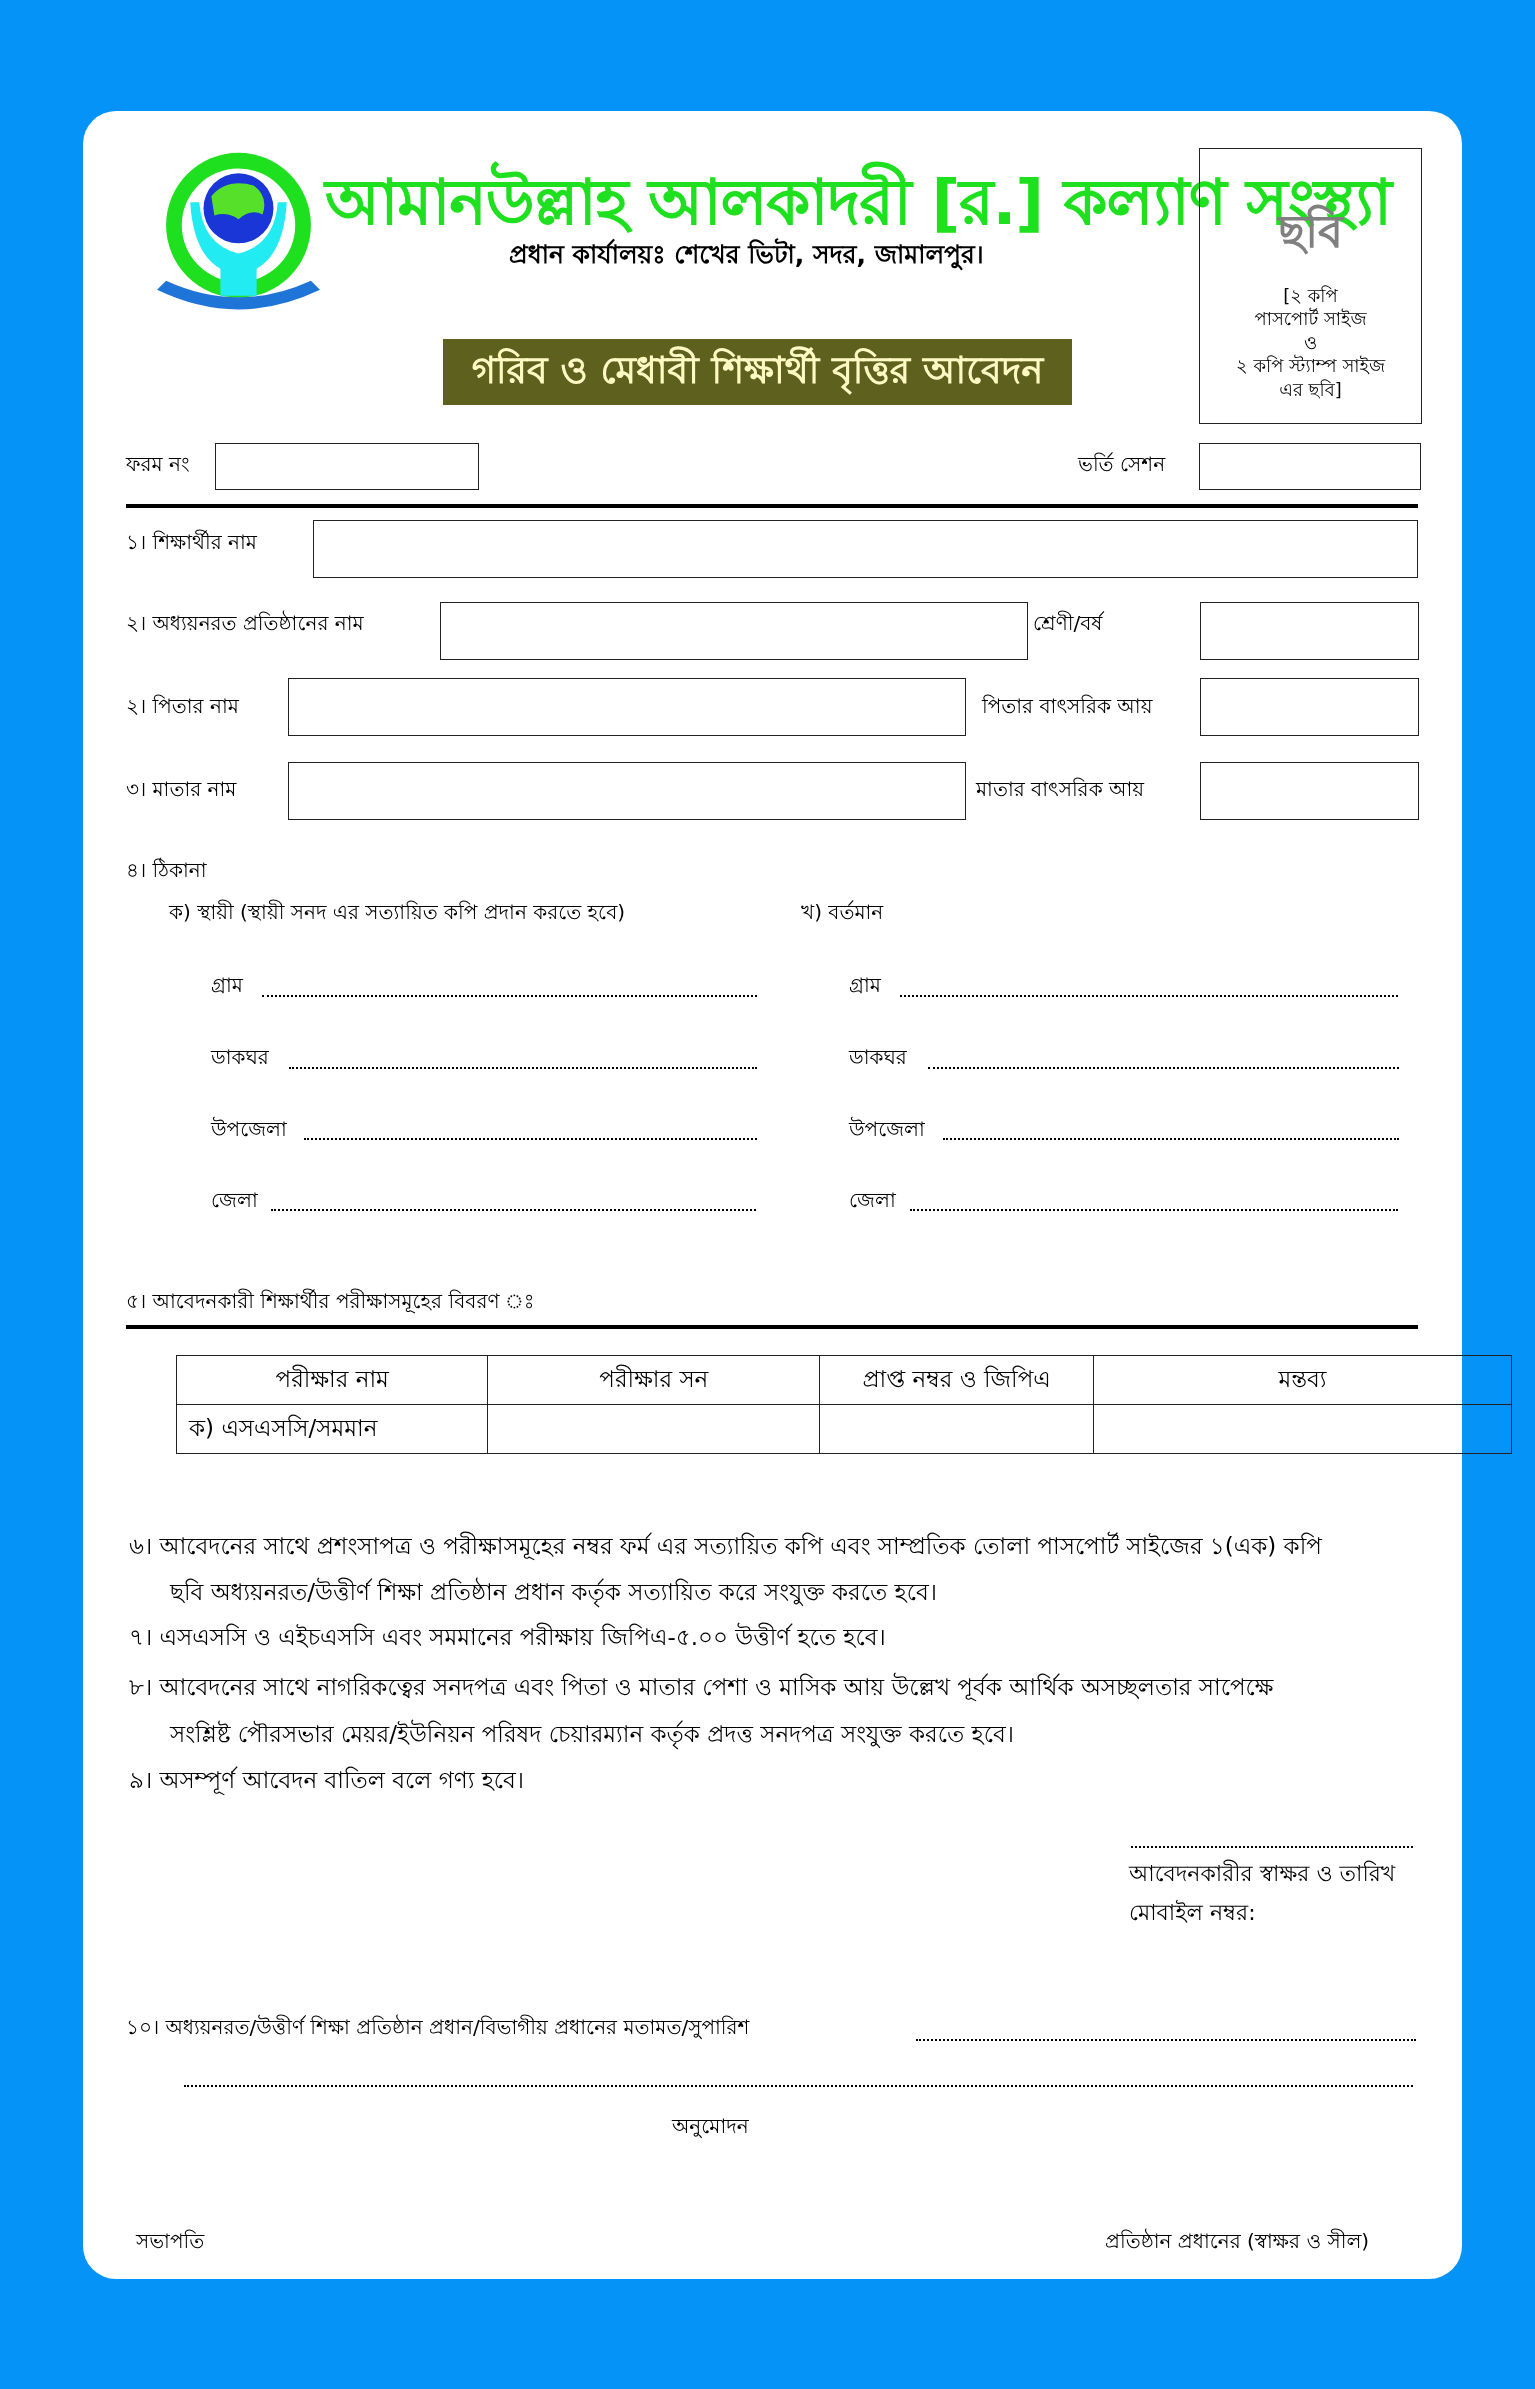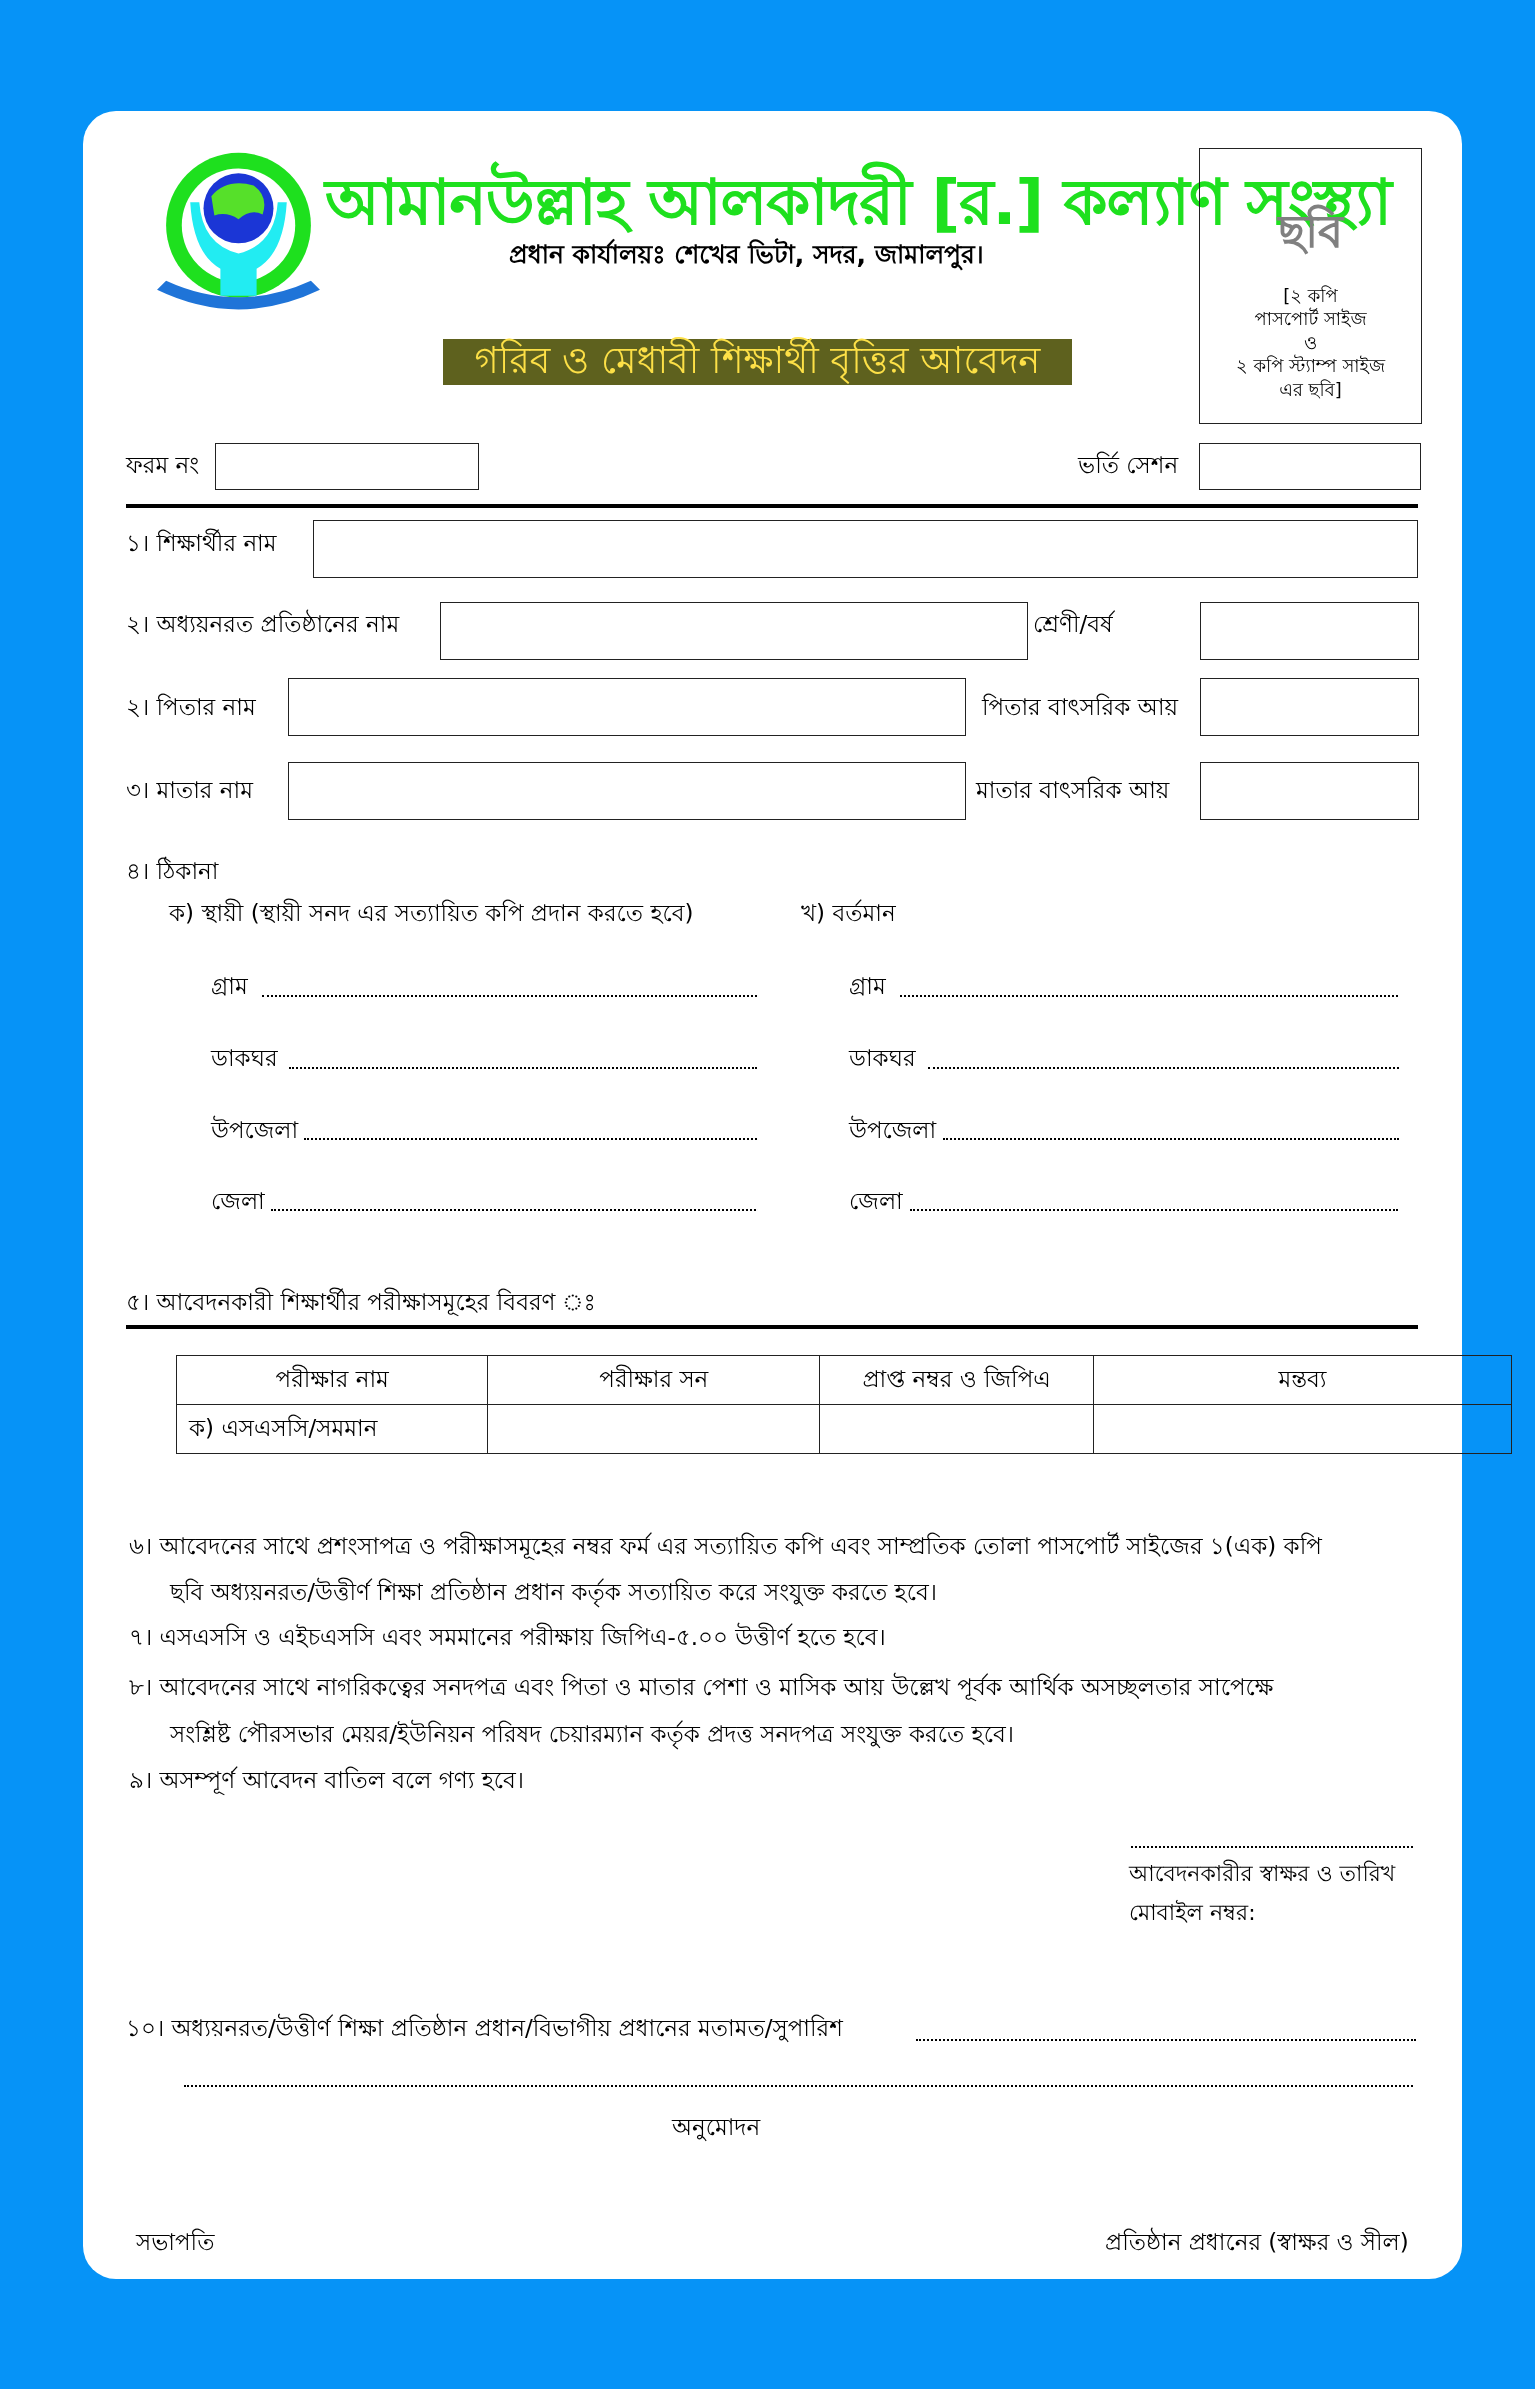--- a/index.html
+++ b/index.html
@@ -10,30 +10,30 @@
     color: #000;
     position: relative;
     overflow: hidden;
   }
   .sheet {
     position: absolute; left: 83px; top: 111px;
     width: 1379px; height: 2168px;
     background: #fff; border-radius: 33px;
   }
   .abs { position: absolute; }
-  .t { font-size: 23px; line-height: 1.2; white-space: nowrap; }
+  .t { font-size: 20px; line-height: 1.2; white-space: nowrap; }
 
   
   .logo { position: absolute; left: 148px; top: 148px; width: 181px; height: 175px; }
   .org-title { position: absolute; left: 325px; top: 154px; font-size: 63px; font-weight: bold; color: #1ee01e; white-space: nowrap; letter-spacing: -1.2px; }
   .org-address { position: absolute; left: 509px; top: 235px; font-size: 25px; font-weight: bold; white-space: nowrap; }
   .photo-box { position: absolute; left: 1199px; top: 148px; width: 223px; height: 276px; border: 1.8px solid #222; box-sizing: border-box; text-align: center; }
   .photo-title { margin-top: 48px; font-size: 45px; color: #808080; font-weight: bold; }
   .photo-note { margin-top: 12px; font-size: 18px; line-height: 1.3; }
-  .banner { position: absolute; left: 443px; top: 339px; width: 629px; height: 46px; background: #5e611e; color: #fde047; font-size: 37px; font-weight: normal; display: flex; align-items: center; justify-content: center; white-space: nowrap; }
+  .banner { position: absolute; left: 443px; top: 339px; width: 629px; height: 66px; background: #5e611e; color: #fef9c3; font-size: 37px; font-weight: bold; display: flex; align-items: center; justify-content: center; white-space: nowrap; }
 
   .box { position: absolute; border: 1.8px solid #222; box-sizing: border-box; background: #fff; }
   .rule { position: absolute; height: 3.6px; background: #000; }
 
   .dotted { position: absolute; border-bottom: 2.4px dotted #000; height: 0; }
 
   table.exam { position: absolute; left: 176px; top: 1355px; width: 1336px; border-collapse: collapse; }
   table.exam td, table.exam th { border: 1.8px solid #222; font-size: 23px; font-weight: normal; height: 48px; padding: 0 12px; }
   table.exam th { text-align: center; }
   table.exam td.first { text-align: left; }

